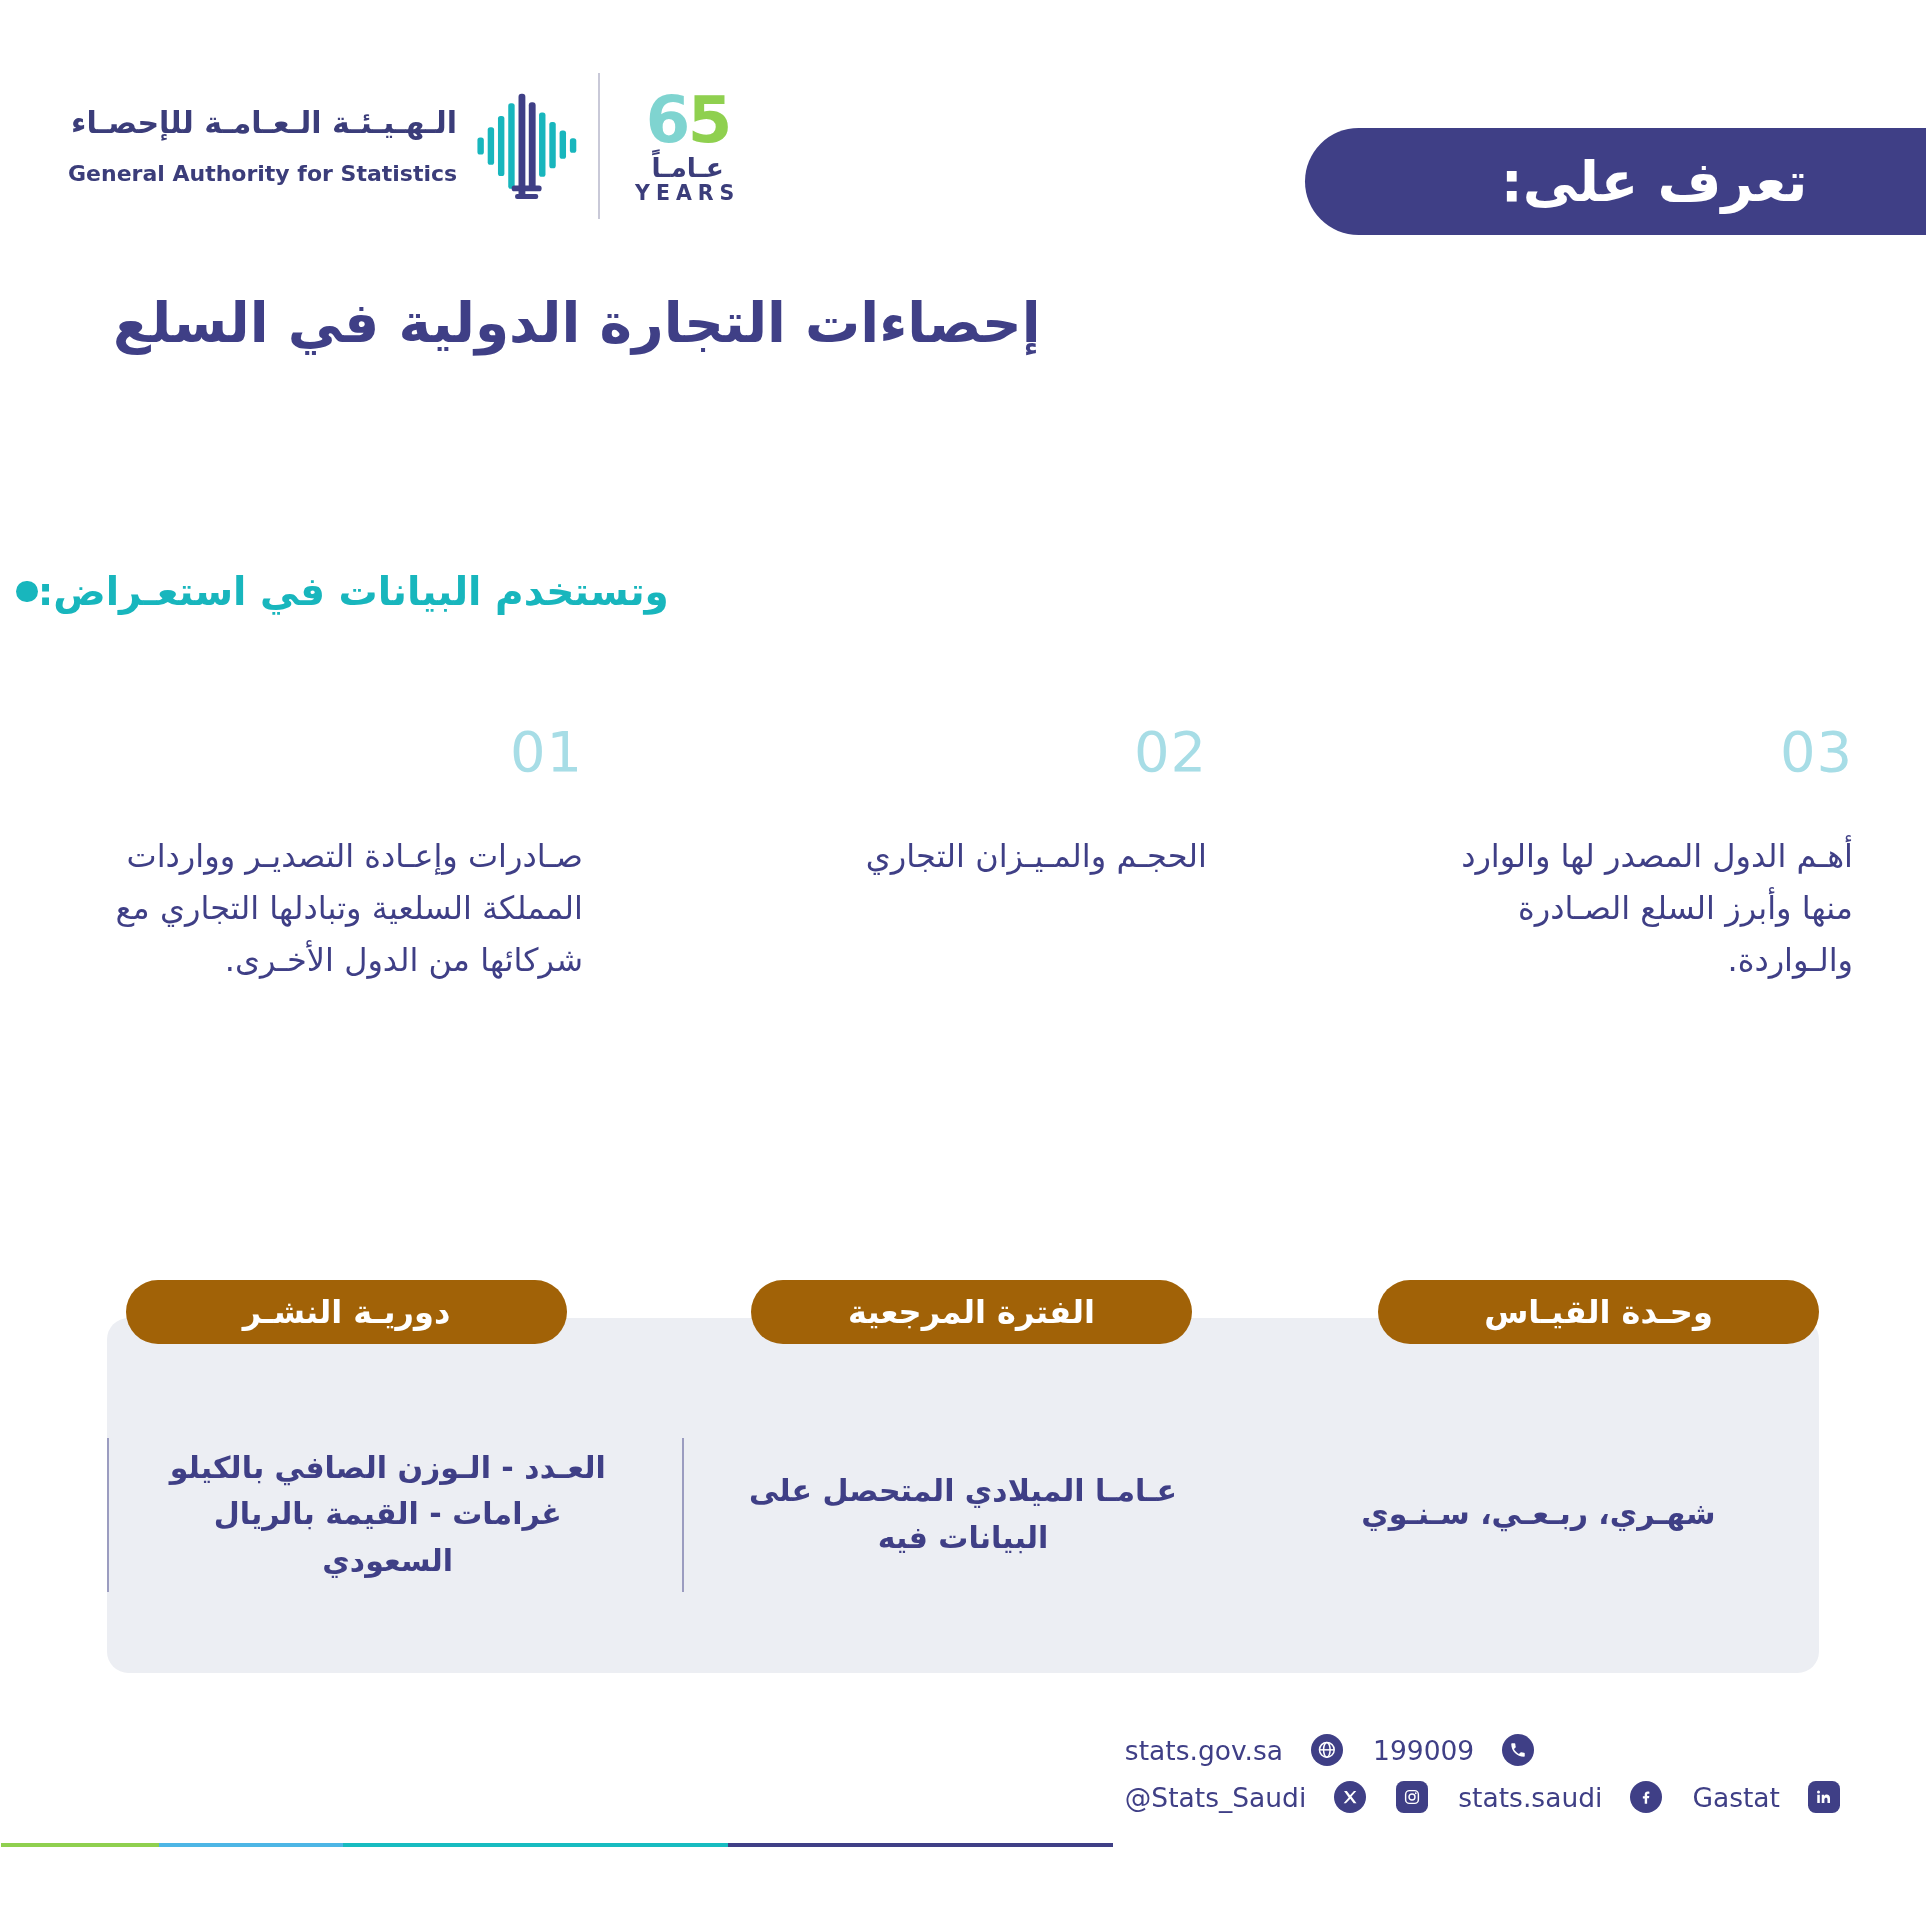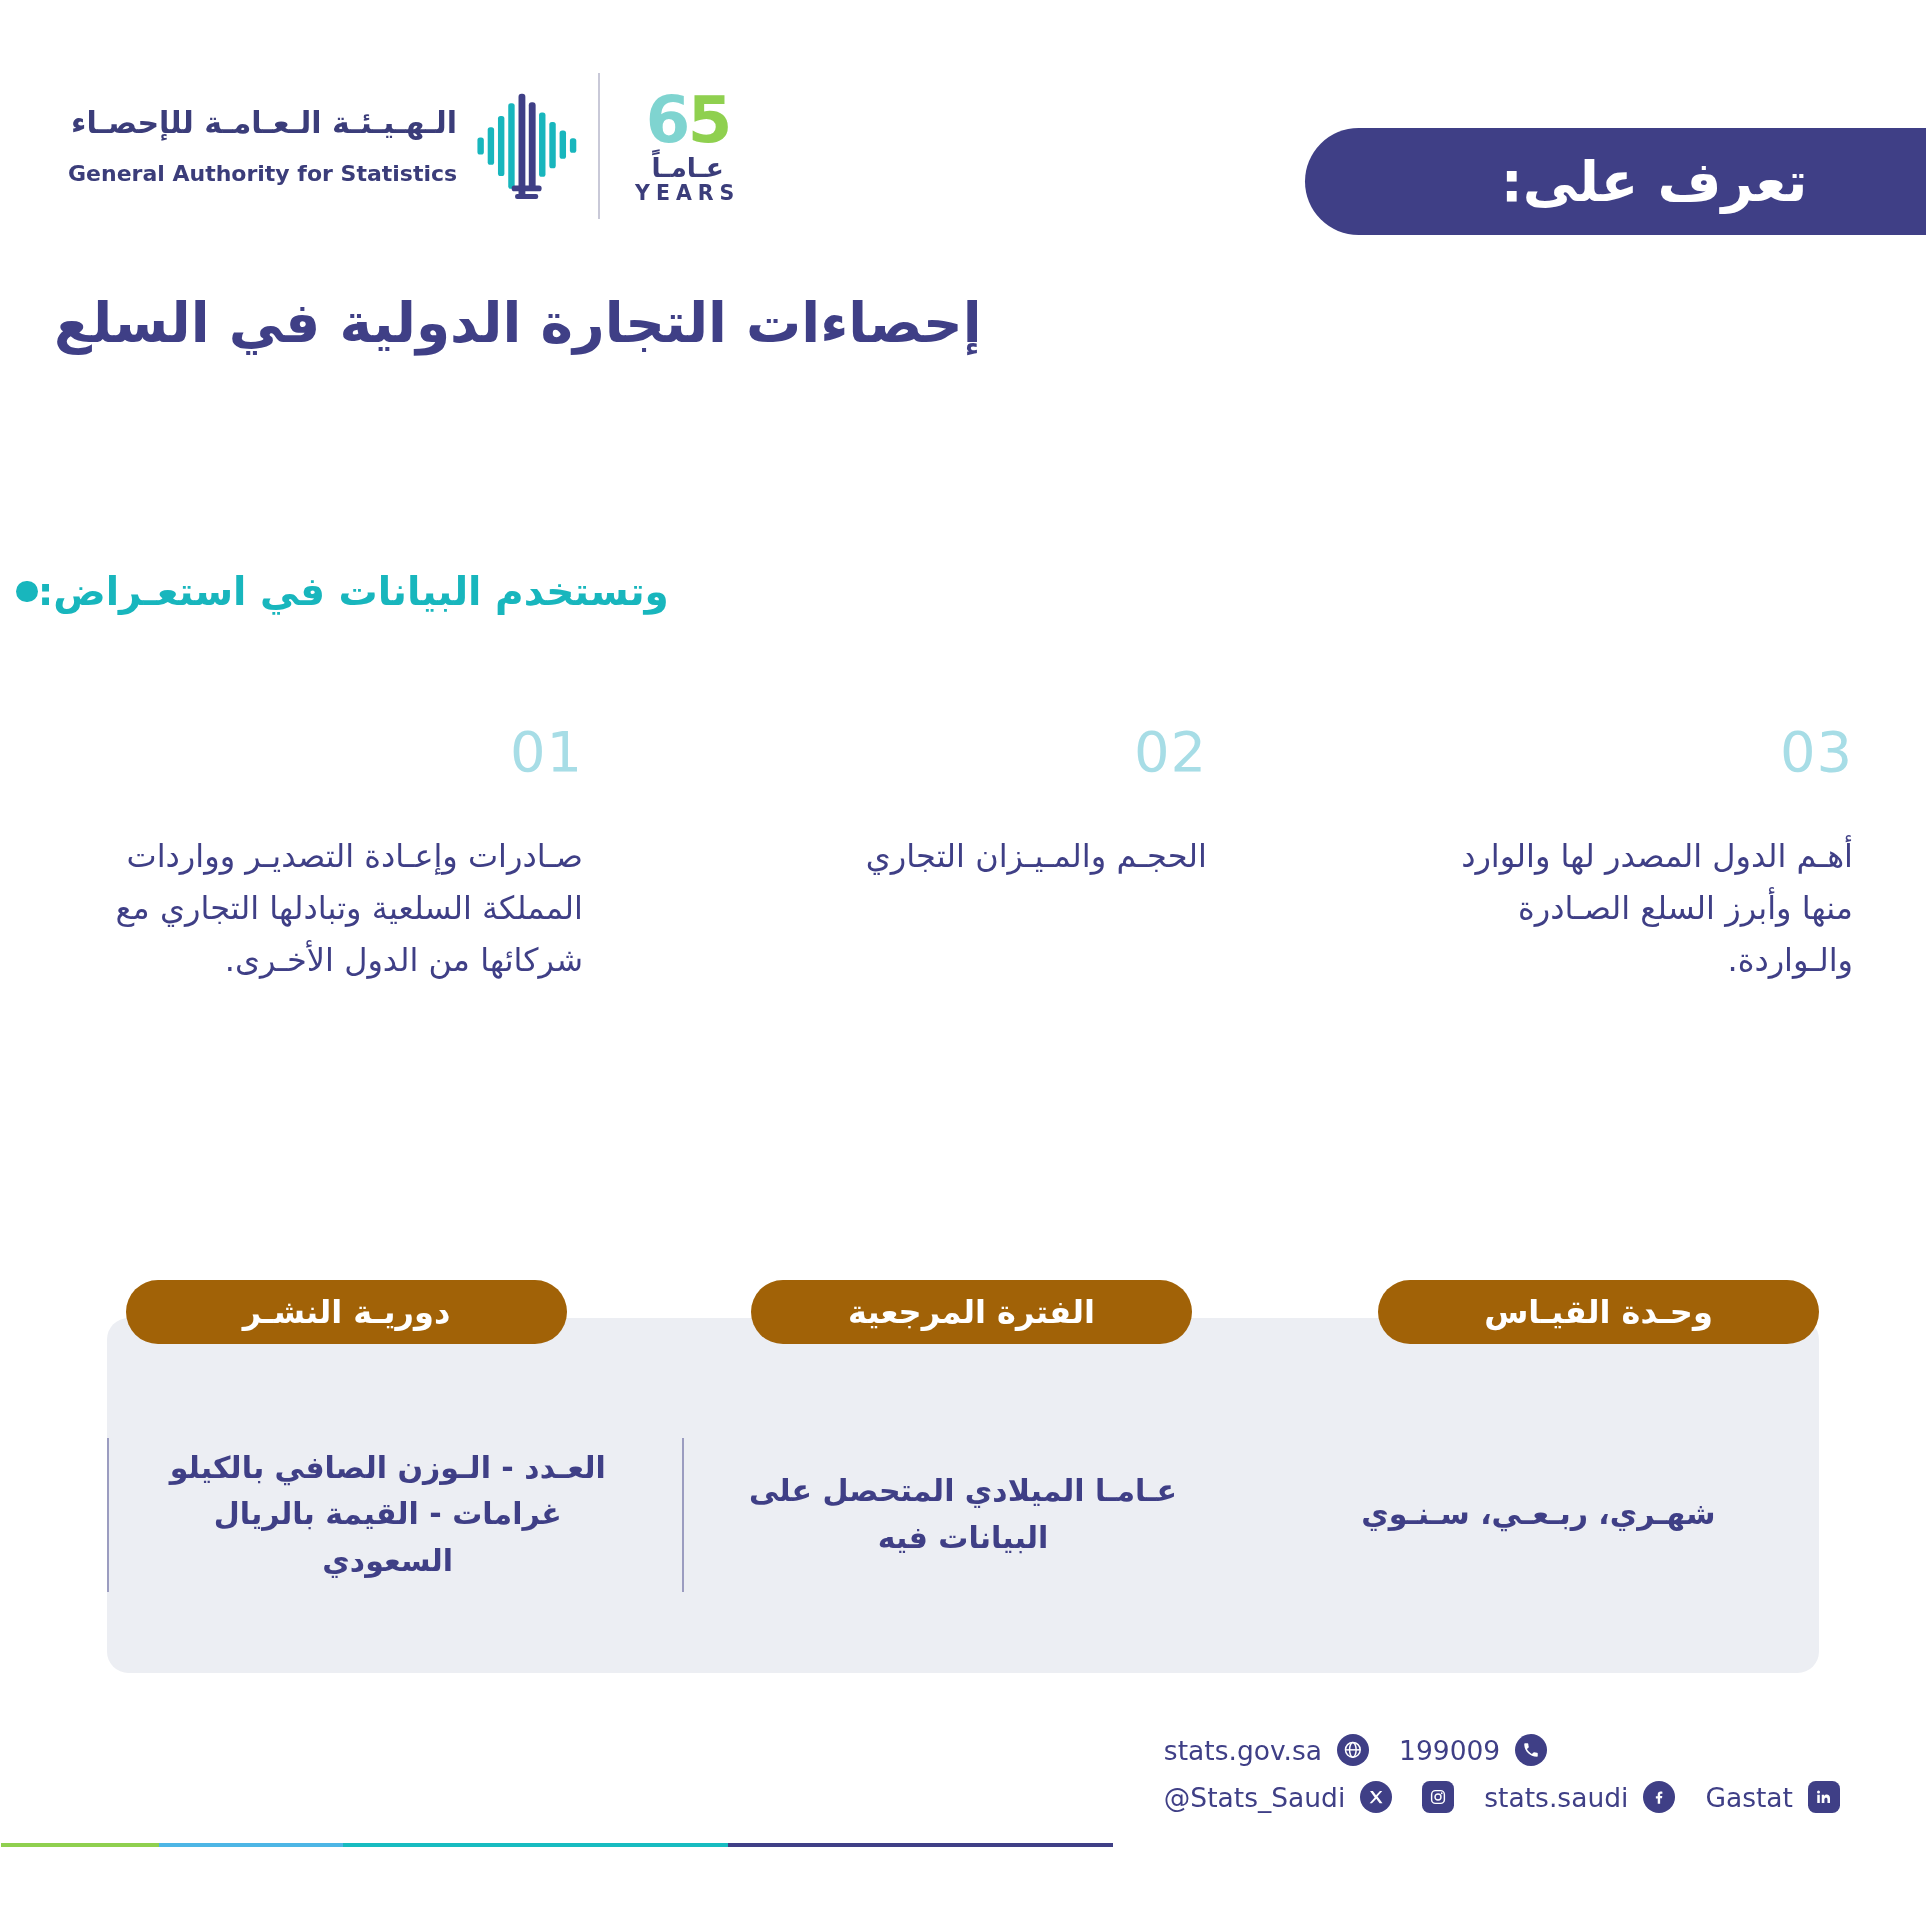--- a/index.html
+++ b/index.html
@@ -112,21 +112,21 @@
     color: #ffffff;
     font-size: 55px;
     font-weight: 700;
   }
 
   .main-title {
     position: absolute;
     top: 291px;
     right: 0;
     width: 1926px;
-    padding-left: 54px;
+    padding-left: 113px;
     text-align: left;
     color: #3f3f86;
     font-size: 55px;
     font-weight: 700;
     direction: rtl;
   }
   .main-title-inner {
     display: inline-block;
     padding-right: 0;
   }
@@ -271,21 +271,21 @@
     display: flex;
     flex-direction: row-reverse;
     align-items: center;
     gap: 0px;
     margin-bottom: 15.4px;
   }
   .citem {
     display: flex;
     flex-direction: row-reverse;
     align-items: center;
-    gap: 15px;
+    gap: 28px;
     margin-left: 30px;
     direction: ltr;
   }
   .citem .lbl {
     font-size: 26.5px;
     color: #3f3f86;
     font-weight: 400;
     direction: ltr;
   }
   .ic {

